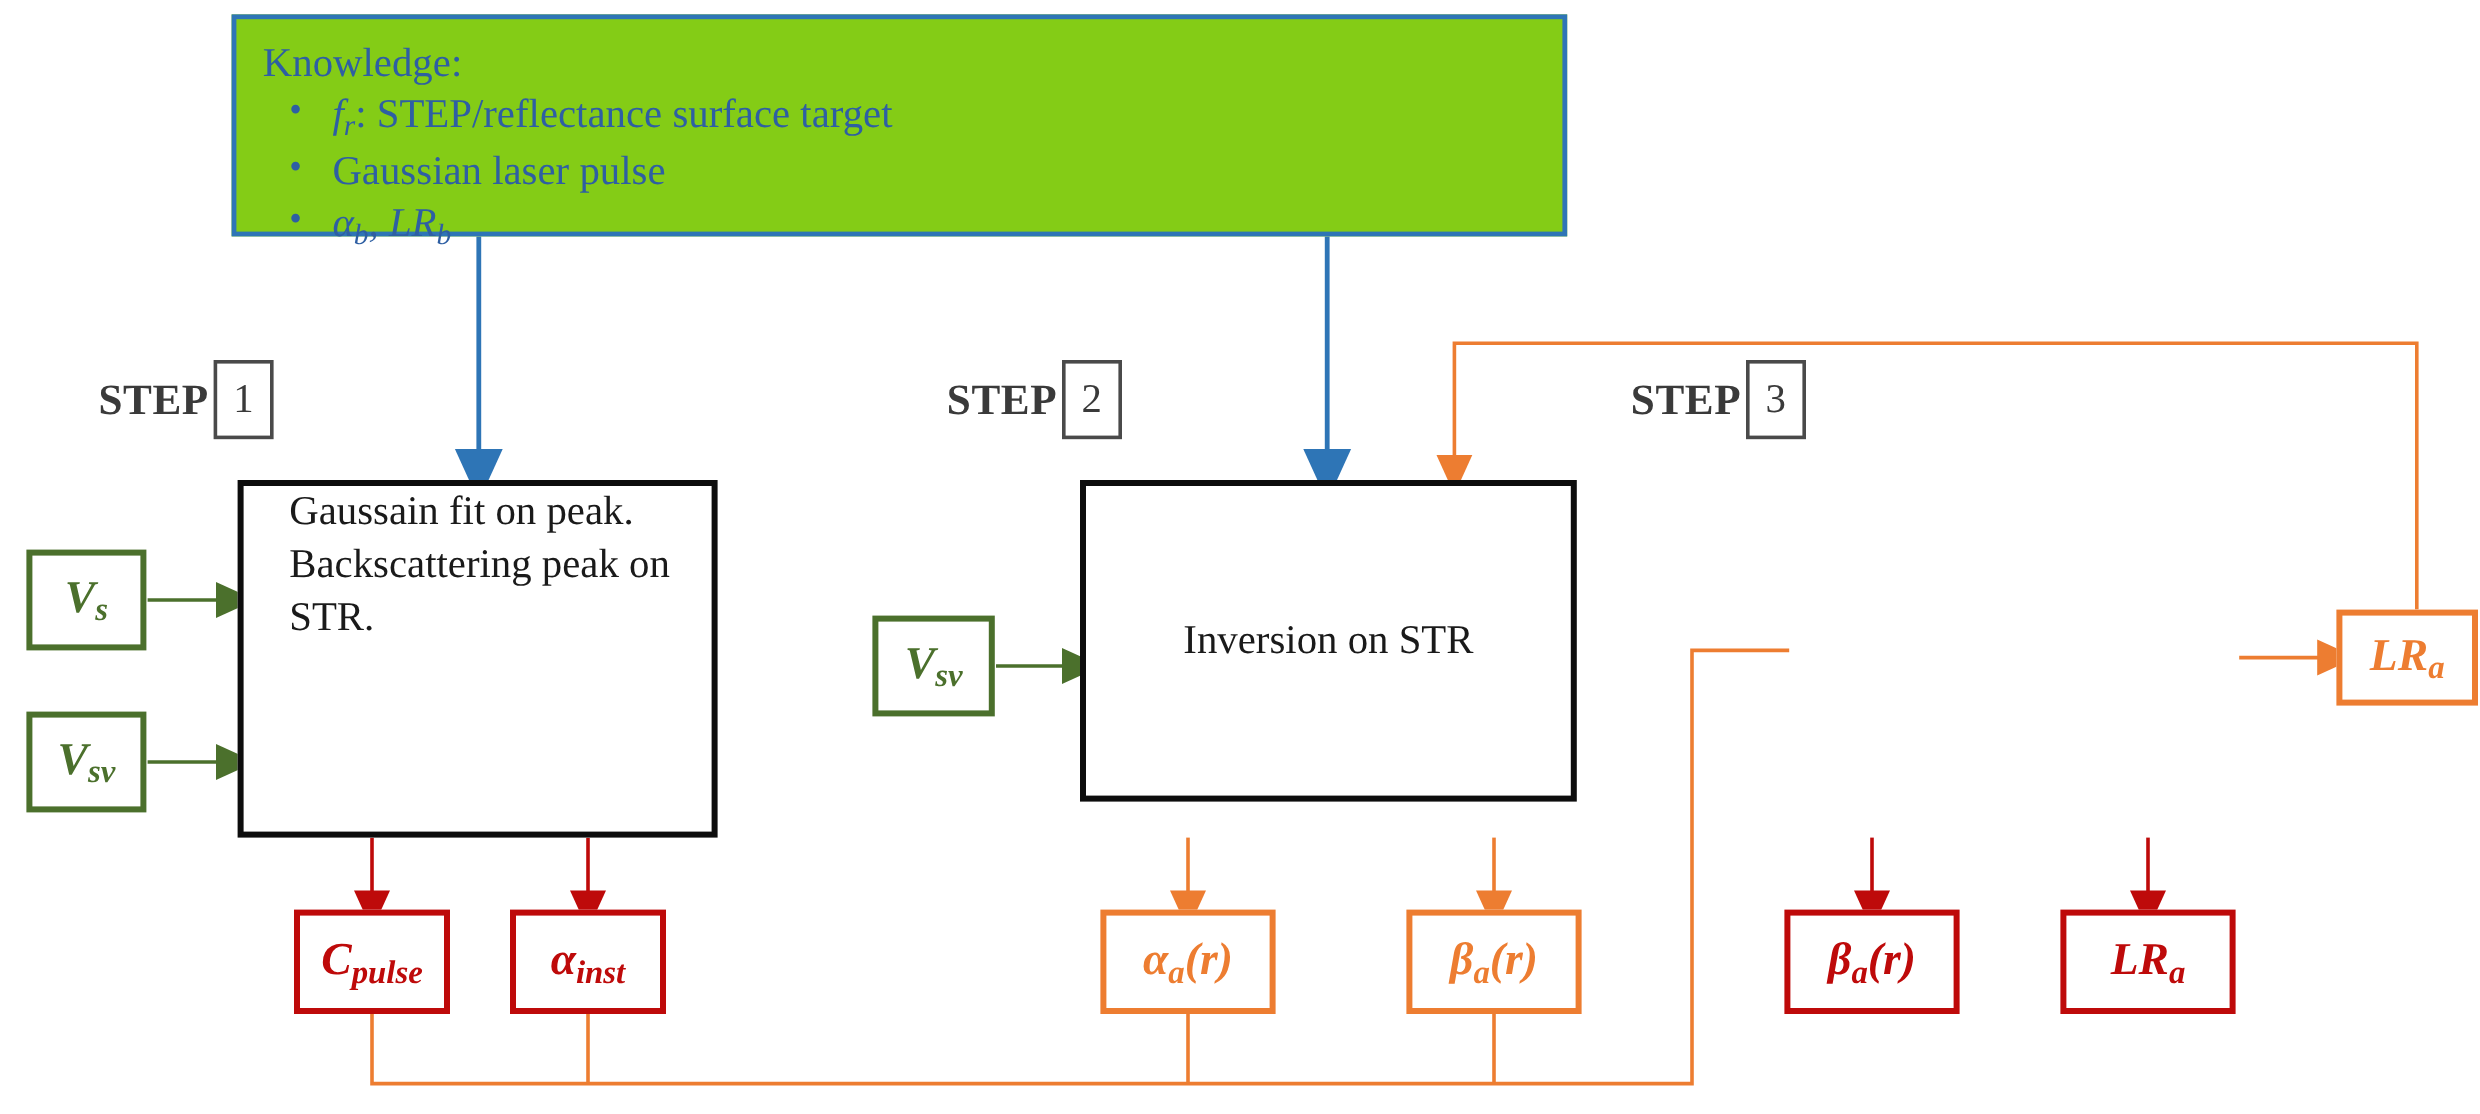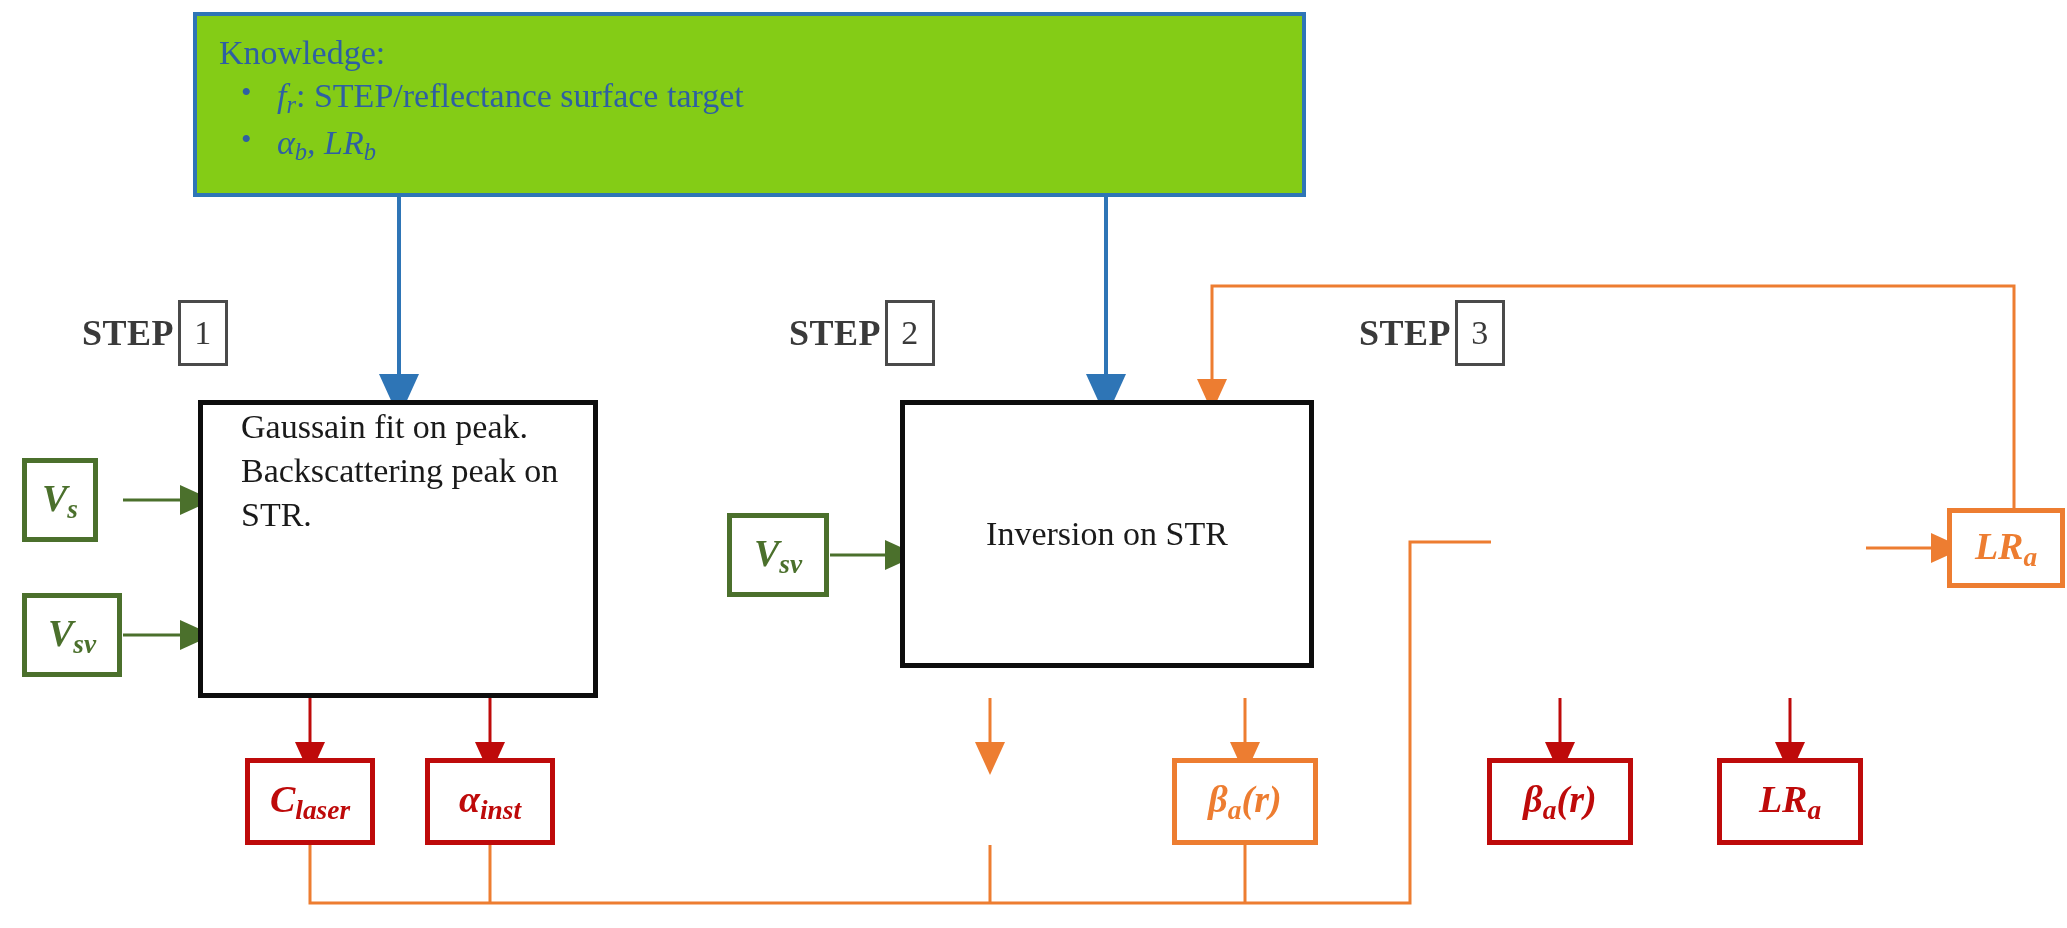--- a/index.html
+++ b/index.html
@@ -188,20 +188,21 @@
       <line x1="1245" y1="845" x2="1245" y2="903" stroke="#ED7D31" stroke-width="3"></line>
     </g>
   </svg>
 
   <div class="abs knowledge-box">
     <div>Knowledge:</div>
     <ul class="knowledge-list">
       <li>
         <span class="mi">f</span><span class="msub">r</span><span>: STEP/reflectance surface target</span>
       </li>
+      <li>Gaussian laser pulse</li>
       <li>
         <span class="mi">α</span><span class="msub">b</span><span class="mi">,&nbsp;</span><span class="mi">LR</span><span class="msub">b</span>
       </li>
     </ul>
   </div>
 
   <div class="abs step-label" style="left:82px; top:300px;">
     <span class="step-word">STEP</span>
     <span class="step-num">1</span>
   </div>
@@ -211,42 +212,45 @@
   </div>
   <div class="abs step-label" style="left:1359px; top:300px;">
     <span class="step-word">STEP</span>
     <span class="step-num">3</span>
   </div>
 
   <div class="abs proc-box" style="left:198px; top:400px; width:400px; height:298px; padding-left:26px;">
     <div style="max-width:340px;">Gaussain fit on peak. Backscattering peak on STR.</div>
   </div>
 
-  <div class="abs var-box var-green" style="left:22px; top:458px; width:76px; height:84px;">
+  <div class="abs var-box var-green" style="left:22px; top:458px; width:100px; height:84px;">
     <span><span>V</span><span class="mbsub">s</span></span>
   </div>
   <div class="abs var-box var-green" style="left:22px; top:593px; width:100px; height:84px;">
     <span><span>V</span><span class="mbsub">sv</span></span>
   </div>
 
   <div class="abs var-box var-red" style="left:245px; top:758px; width:130px; height:87px;">
-    <span><span>C</span><span class="mbsub">laser</span></span>
+    <span><span>C</span><span class="mbsub">pulse</span></span>
   </div>
   <div class="abs var-box var-red" style="left:425px; top:758px; width:130px; height:87px;">
     <span><span>α</span><span class="mbsub">inst</span></span>
   </div>
 
   <div class="abs proc-box center-text" style="left:900px; top:400px; width:414px; height:268px;">
     <div>Inversion on STR</div>
   </div>
 
   <div class="abs var-box var-green" style="left:727px; top:513px; width:102px; height:84px;">
     <span><span>V</span><span class="mbsub">sv</span></span>
   </div>
 
+  <div class="abs var-box var-orange" style="left:917px; top:758px; width:146px; height:87px;">
+    <span><span>α</span><span class="mbsub">a</span><span>(</span><span>r</span><span>)</span></span>
+  </div>
   <div class="abs var-box var-orange" style="left:1172px; top:758px; width:146px; height:87px;">
     <span><span>β</span><span class="mbsub">a</span><span>(</span><span>r</span><span>)</span></span>
   </div>
 
 
   <div class="abs var-box var-orange" style="left:1947px; top:508px; width:118px; height:80px;">
     <span><span>LR</span><span class="mbsub">a</span></span>
   </div>
 
   <div class="abs var-box var-red" style="left:1487px; top:758px; width:146px; height:87px;">

